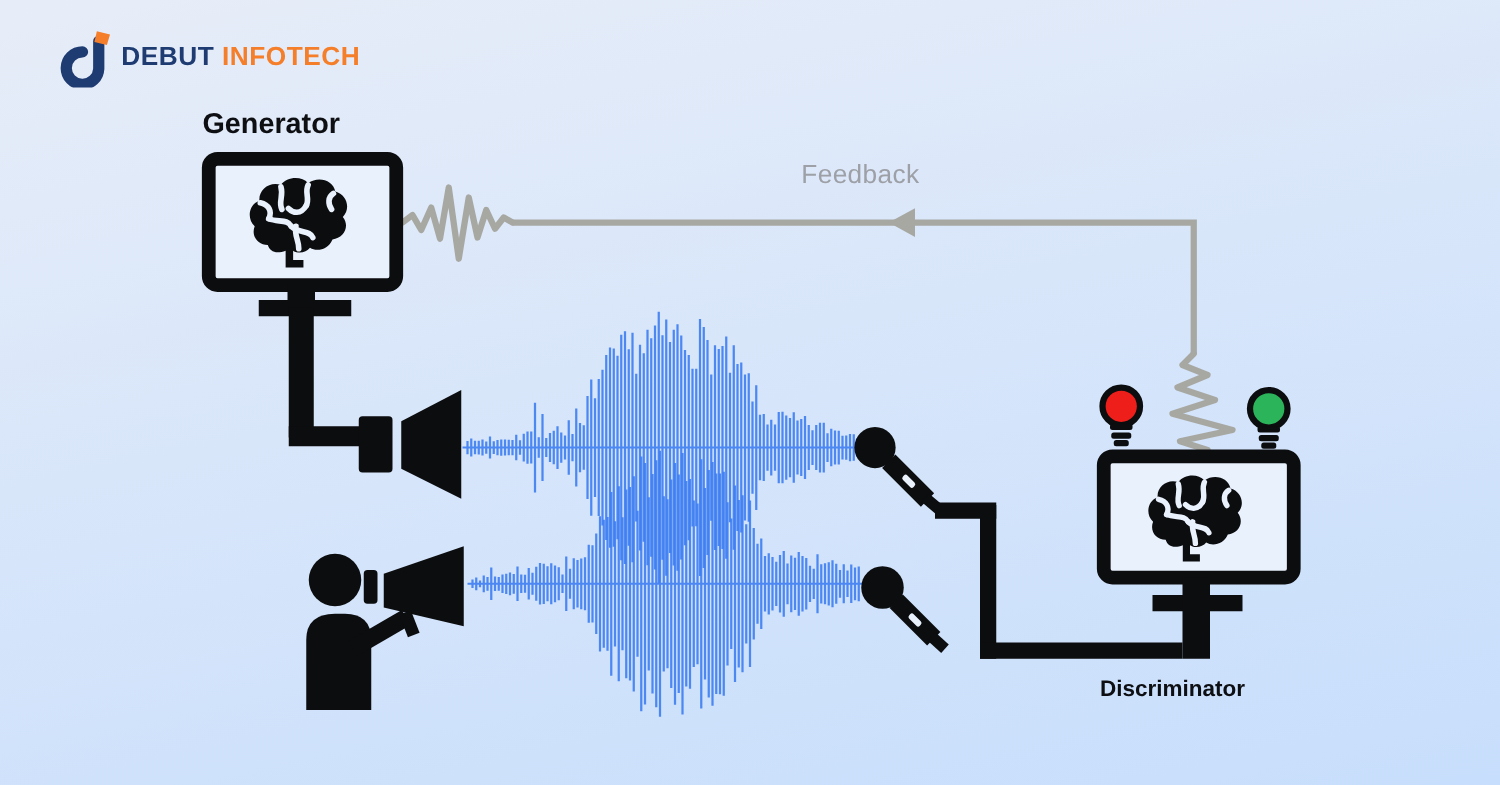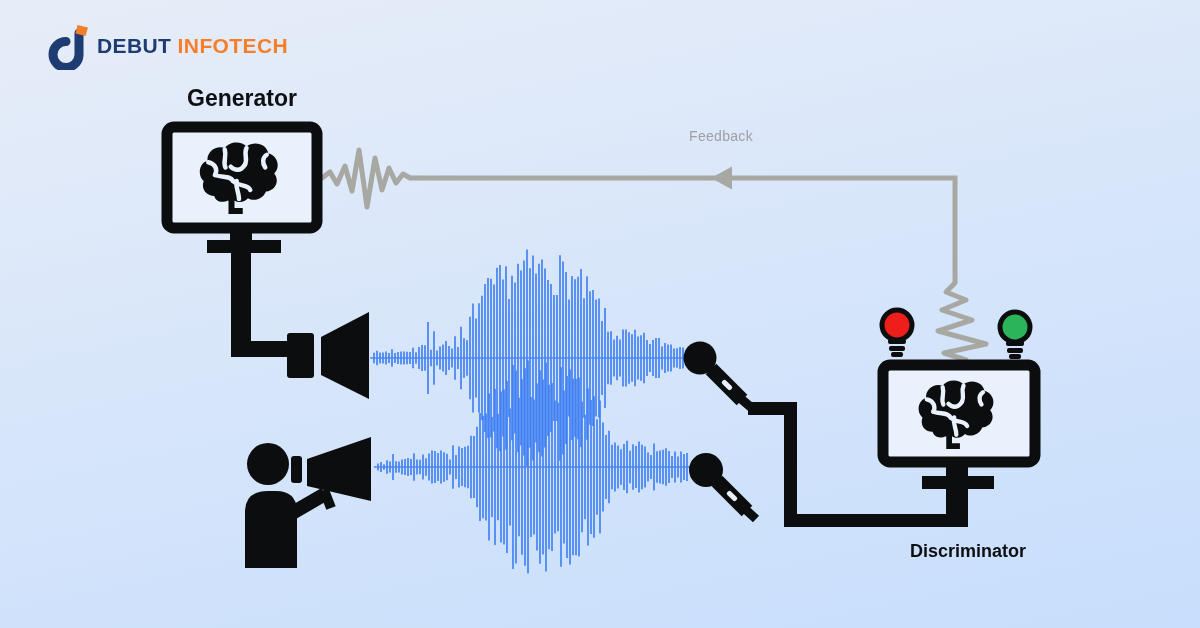--- a/index.html
+++ b/index.html
@@ -8,24 +8,24 @@
     --waveform-blue:#3e7ef2; --bulb-red:#ee1e1a; --bulb-green:#2cb45a;
     --screen-fill:#e9f1fd; --logo-navy:#1e3b72; --logo-orange:#f57e2a; --label-dark:#0e0f12;
   }
   *{margin:0;padding:0;box-sizing:border-box;}
   body{font-family:"Liberation Sans","DejaVu Sans",sans-serif;}
   .stage{
     position:relative;width:1200px;height:628px;overflow:hidden;
     background:linear-gradient(168deg,var(--background-top) 0%,var(--background-mid) 45%,var(--background-bottom) 100%);
   }
   .art{position:absolute;left:0;top:0;}
-  .label{position:absolute;text-align:center;white-space:nowrap;}
+  .label{position:absolute;text-align:left;white-space:nowrap;}
   .generator-label{left:162px;top:85px;width:160px;font-size:23px;font-weight:600;color:var(--label-dark);}
   .discriminator-label{left:880px;top:541px;width:176px;font-size:18px;font-weight:600;color:var(--label-dark);}
-  .feedback-label{left:641px;top:128px;width:160px;font-size:14px;font-weight:500;color:var(--feedback-text);letter-spacing:.3px;}
+  .feedback-label{left:641px;top:128px;width:160px;font-size:21px;font-weight:500;color:var(--feedback-text);letter-spacing:.3px;}
   .logo{position:absolute;left:48px;top:22px;display:flex;align-items:center;gap:9px;}
   .logo-text{font-size:21px;font-weight:700;letter-spacing:.4px;}
   .logo-text .navy{color:var(--logo-navy);}
   .logo-text .orange{color:var(--logo-orange);}
   
   .ink{fill:var(--icon-black);}
   .screen{fill:var(--screen-fill);stroke:var(--icon-black);stroke-width:11;}
   .gray-line{stroke:var(--line-gray);fill:none;stroke-width:5;}
   .gray-fill{fill:var(--line-gray);}
   .wave{stroke:var(--waveform-blue);fill:none;opacity:.9;}

